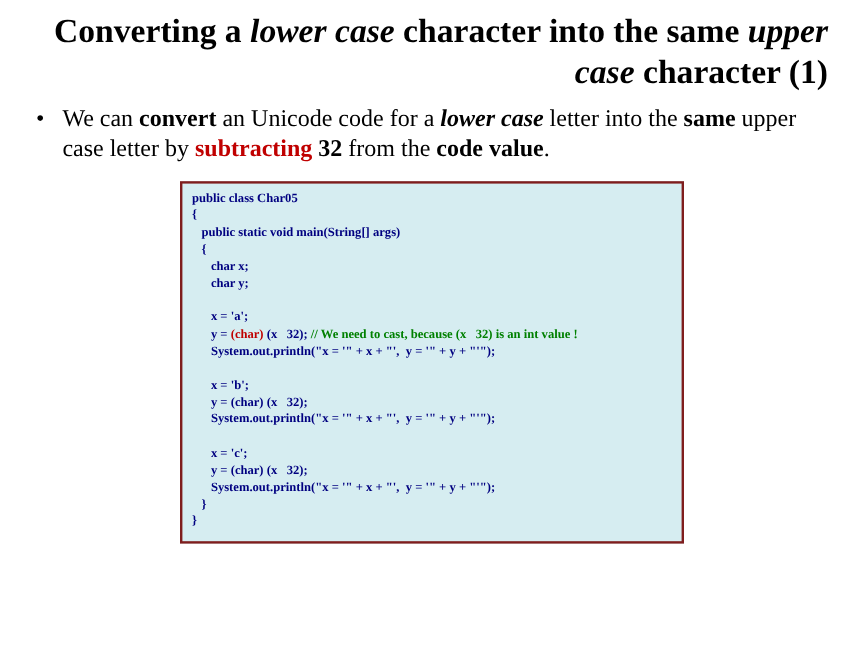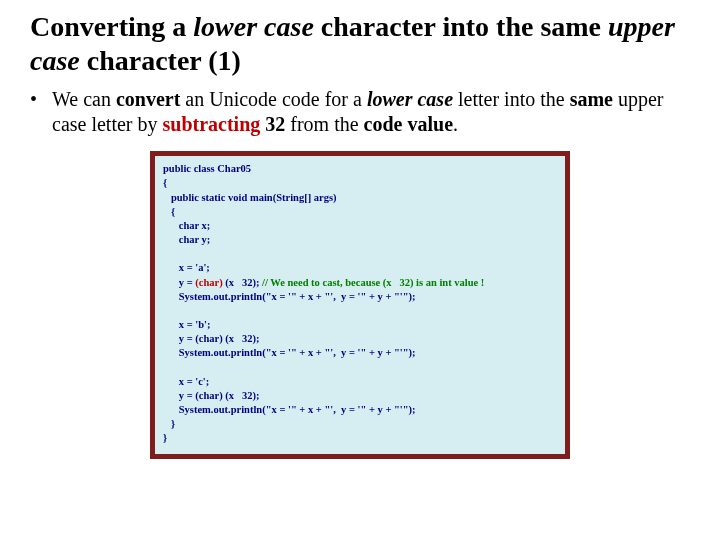--- a/index.html
+++ b/index.html
@@ -8,38 +8,38 @@
     width: 720px;
     height: 540px;
     box-sizing: border-box;
     font-family: "Times New Roman", Times, serif;
     background: #fff;
     color: #000;
   }
   h1.title {
     font-size: 28px;
     font-weight: bold;
-    text-align: left;
+    text-align: right;
     margin: 0 0 10px 0;
     line-height: 1.2;
   }
   .bullet-row {
     display: flex;
     font-size: 20px;
     margin: 2px 0 14px 0;
     line-height: 1.25;
   }
   .bullet-mark {
     width: 22px;
     flex: 0 0 22px;
   }
   .codebox {
     width: 420px;
     margin: 0 auto;
-    border: 5px solid #7f1d1d;
+    border: 2px solid #7f1d1d;
     background: #d6edf1;
     padding: 6px 8px 8px 8px;
     box-sizing: border-box;
   }
   .codebox pre {
     margin: 0;
     font-family: "Times New Roman", Times, serif;
     font-size: 10.5px;
     line-height: 1.35;
     white-space: pre;

